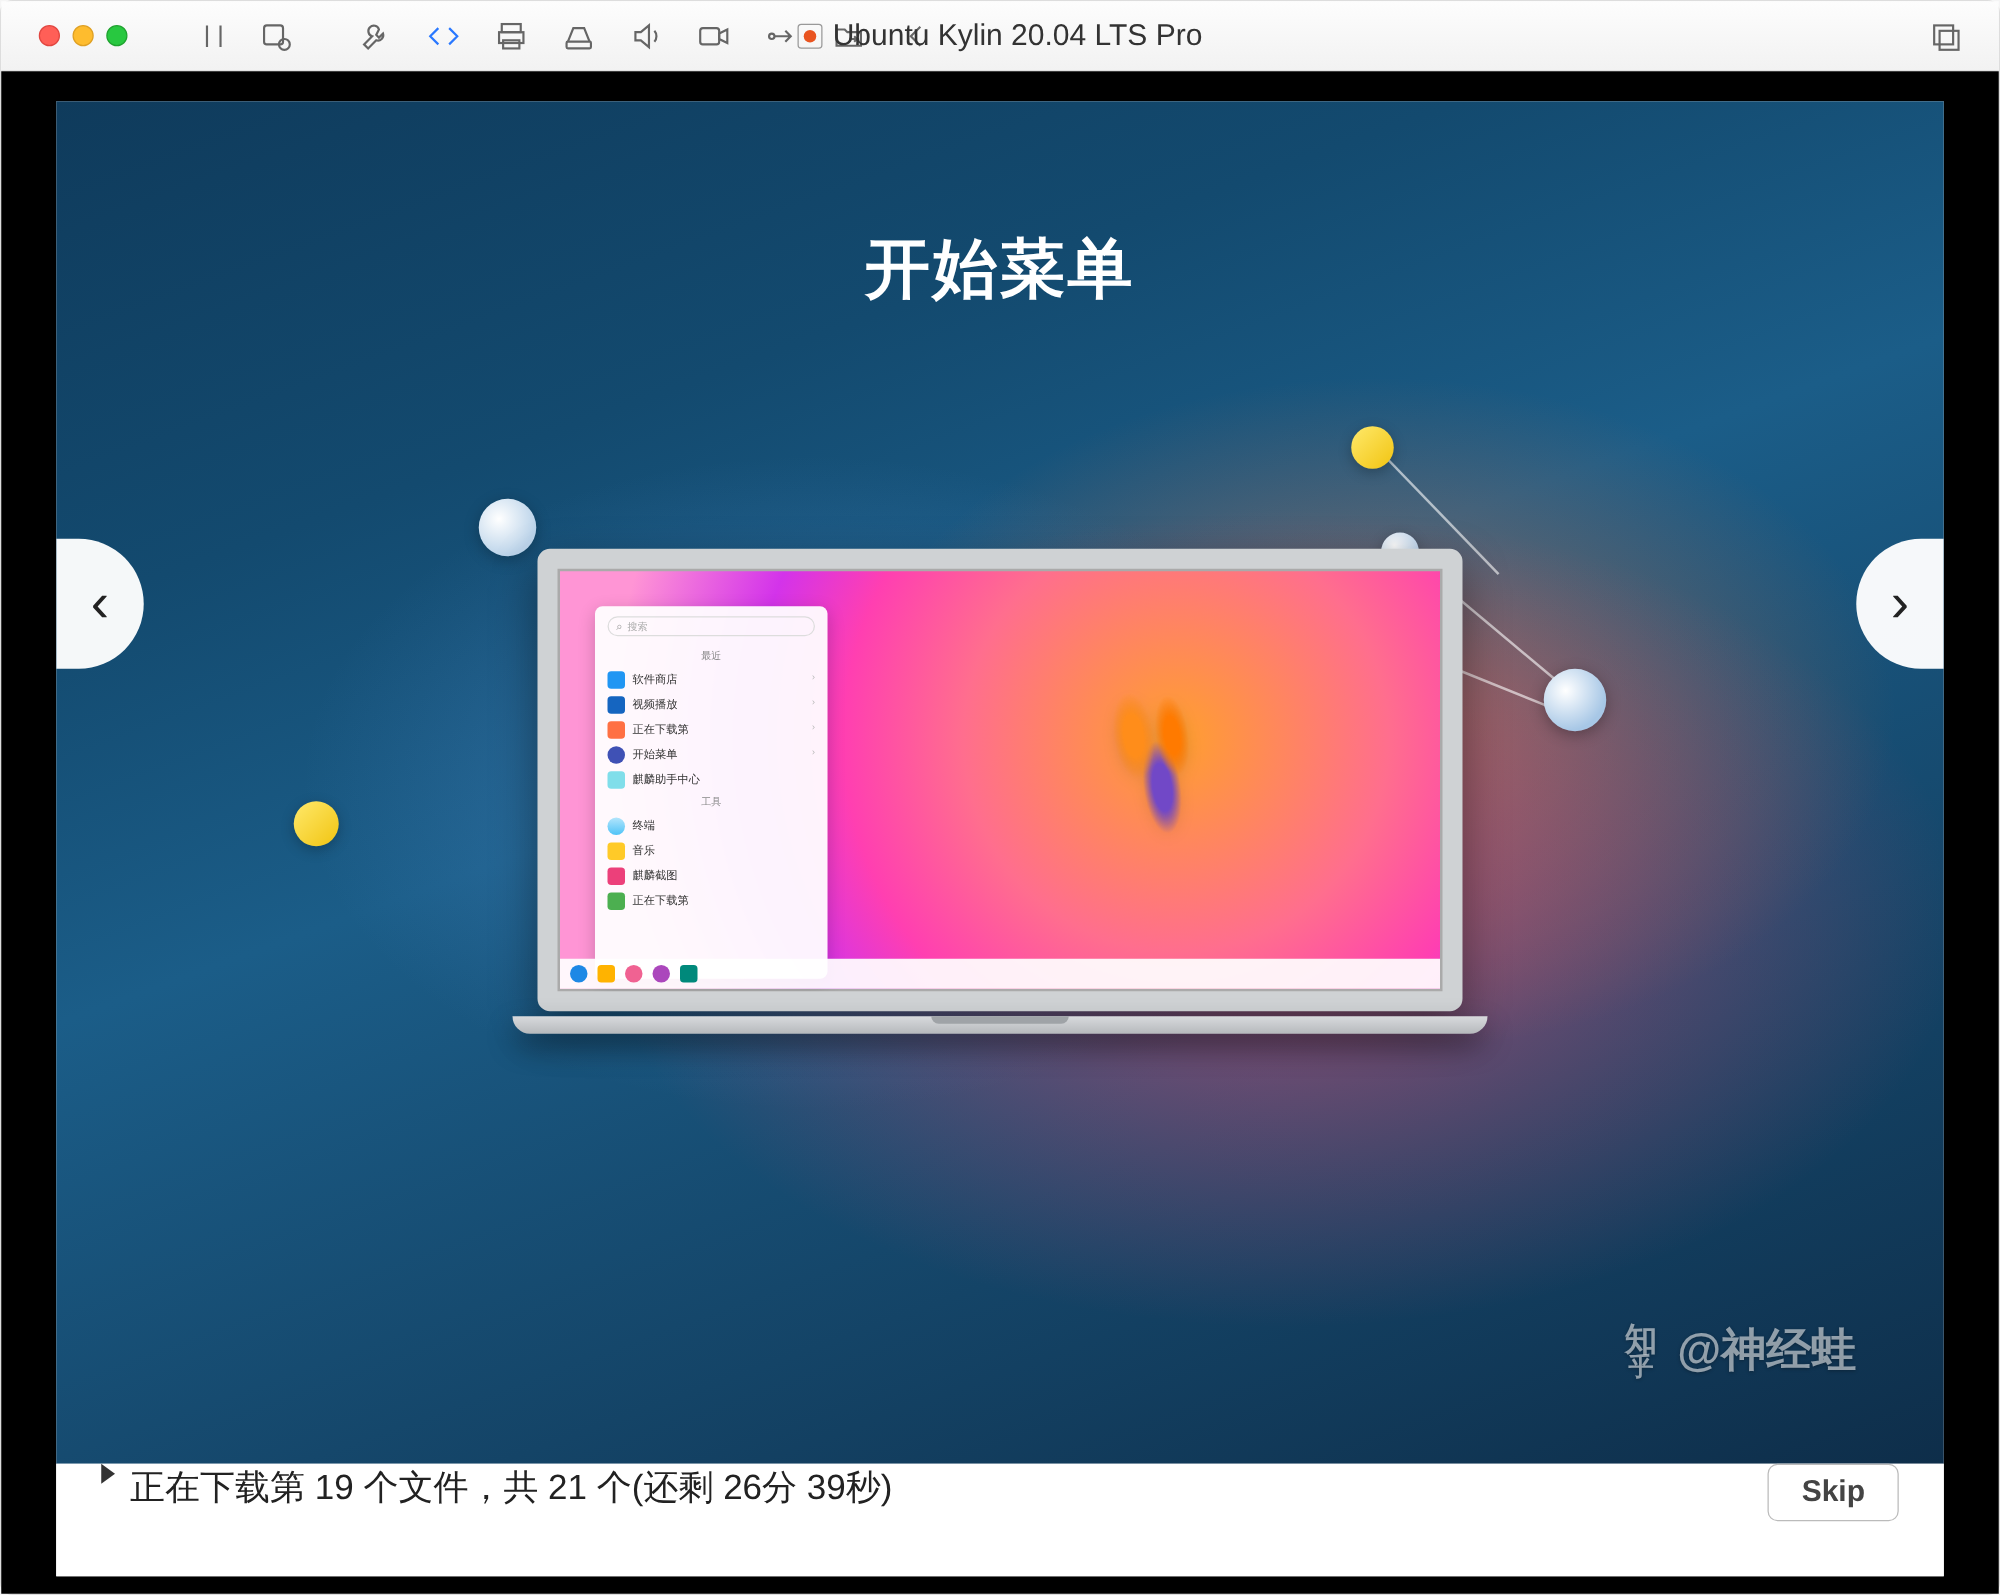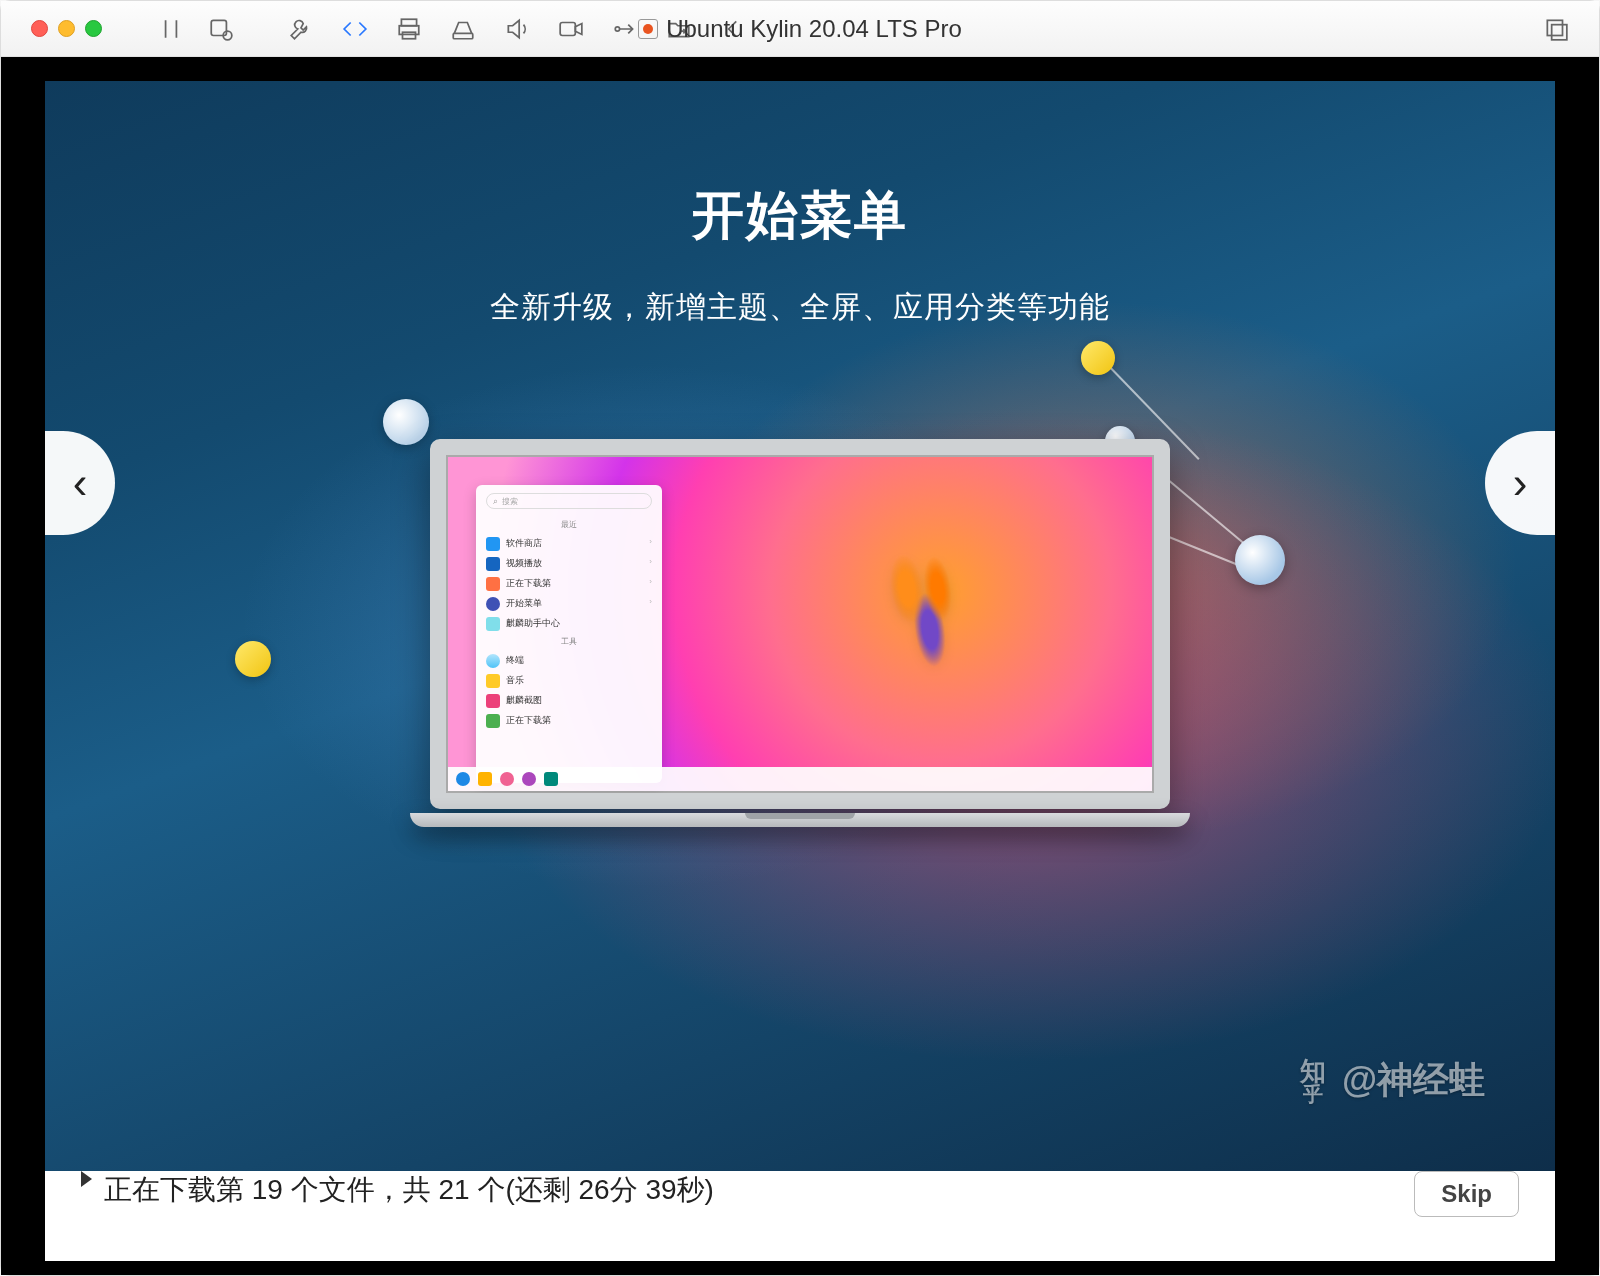--- a/index.html
+++ b/index.html
@@ -246,21 +246,20 @@
           <rect x="8" y="8" width="14" height="14"></rect>
         </svg>
     </div>
   </div>
 
   <div class="vm-area">
     <div class="installer">
 
       <div class="slideshow">
         <h1 class="slide-title">开始菜单</h1>
-        <div class="slide-sub">全新升级，新增主题、全屏、应用分类等功能</div>
 
         <div class="nav-btn nav-prev">‹</div>
         <div class="nav-btn nav-next">›</div>
 
         <div class="line l1"></div>
         <div class="line l2"></div>
         <div class="line l3"></div>
         <div class="decor-dot d1"></div>
         <div class="decor-dot d2"></div>
         <div class="decor-dot d3"></div>

